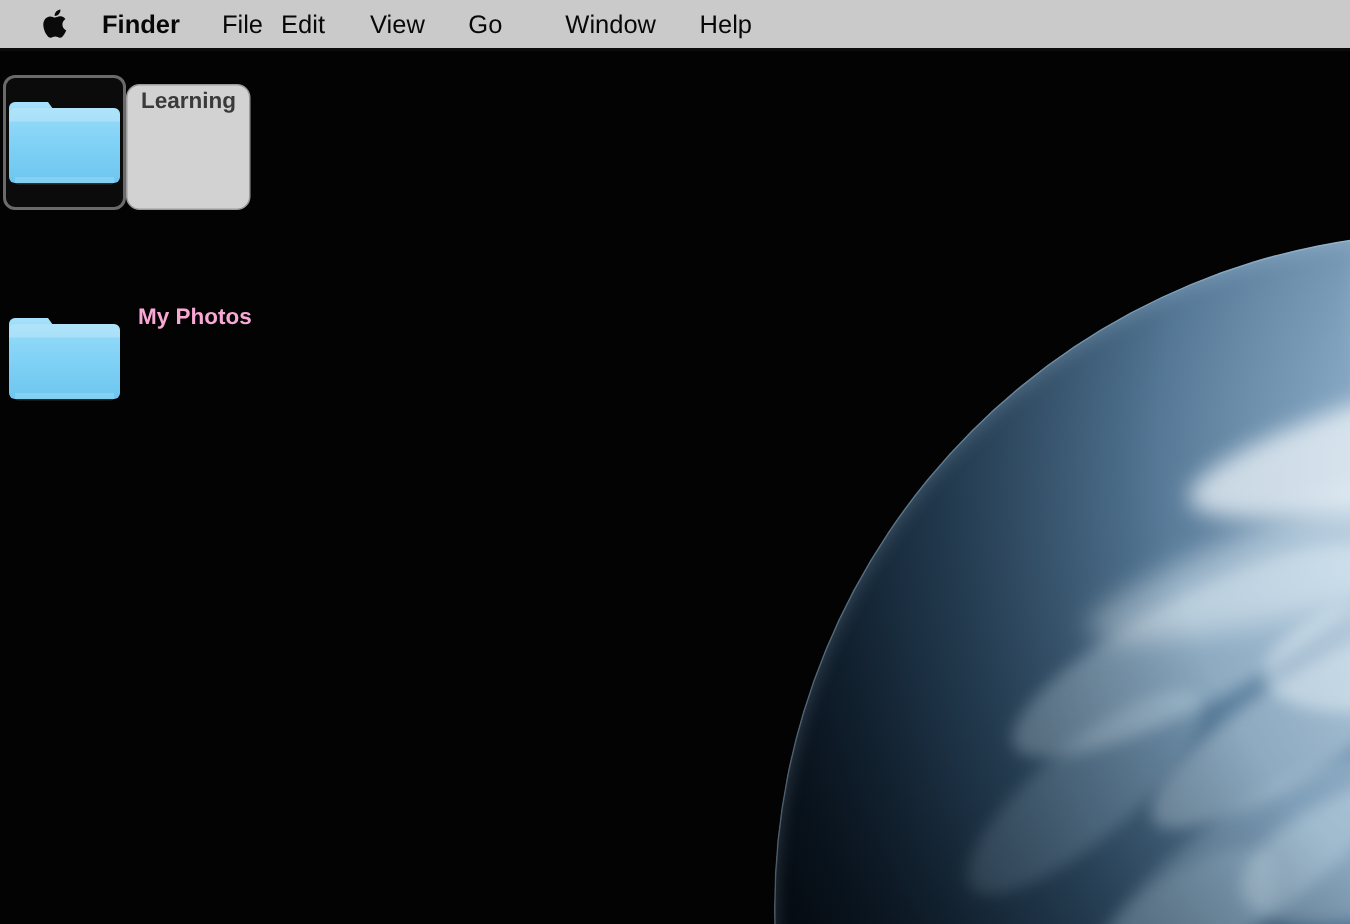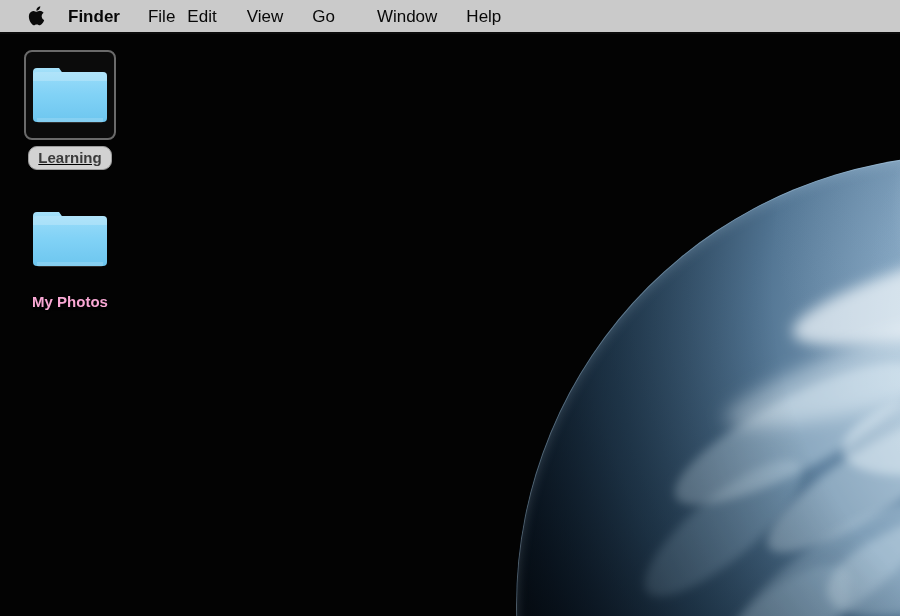--- a/index.html
+++ b/index.html
@@ -131,25 +131,23 @@
     position: absolute;
     left: 0; top: 34px;
     width: 900px;
     height: 582px;
     z-index: 20;
   }
   .desktop-icon {
     position: absolute;
     width: 136px;
     display: flex;
-    flex-direction: column;
-    align-items: center;
+    flex-direction: row;
     cursor: default;
     user-select: none;
-    text-decoration: underline;
   }
   .icon-box {
     width: 92px;
     height: 90px;
     box-sizing: border-box;
     display: flex;
     align-items: center;
     justify-content: center;
     border: 2px solid transparent;
     border-radius: 8px;

